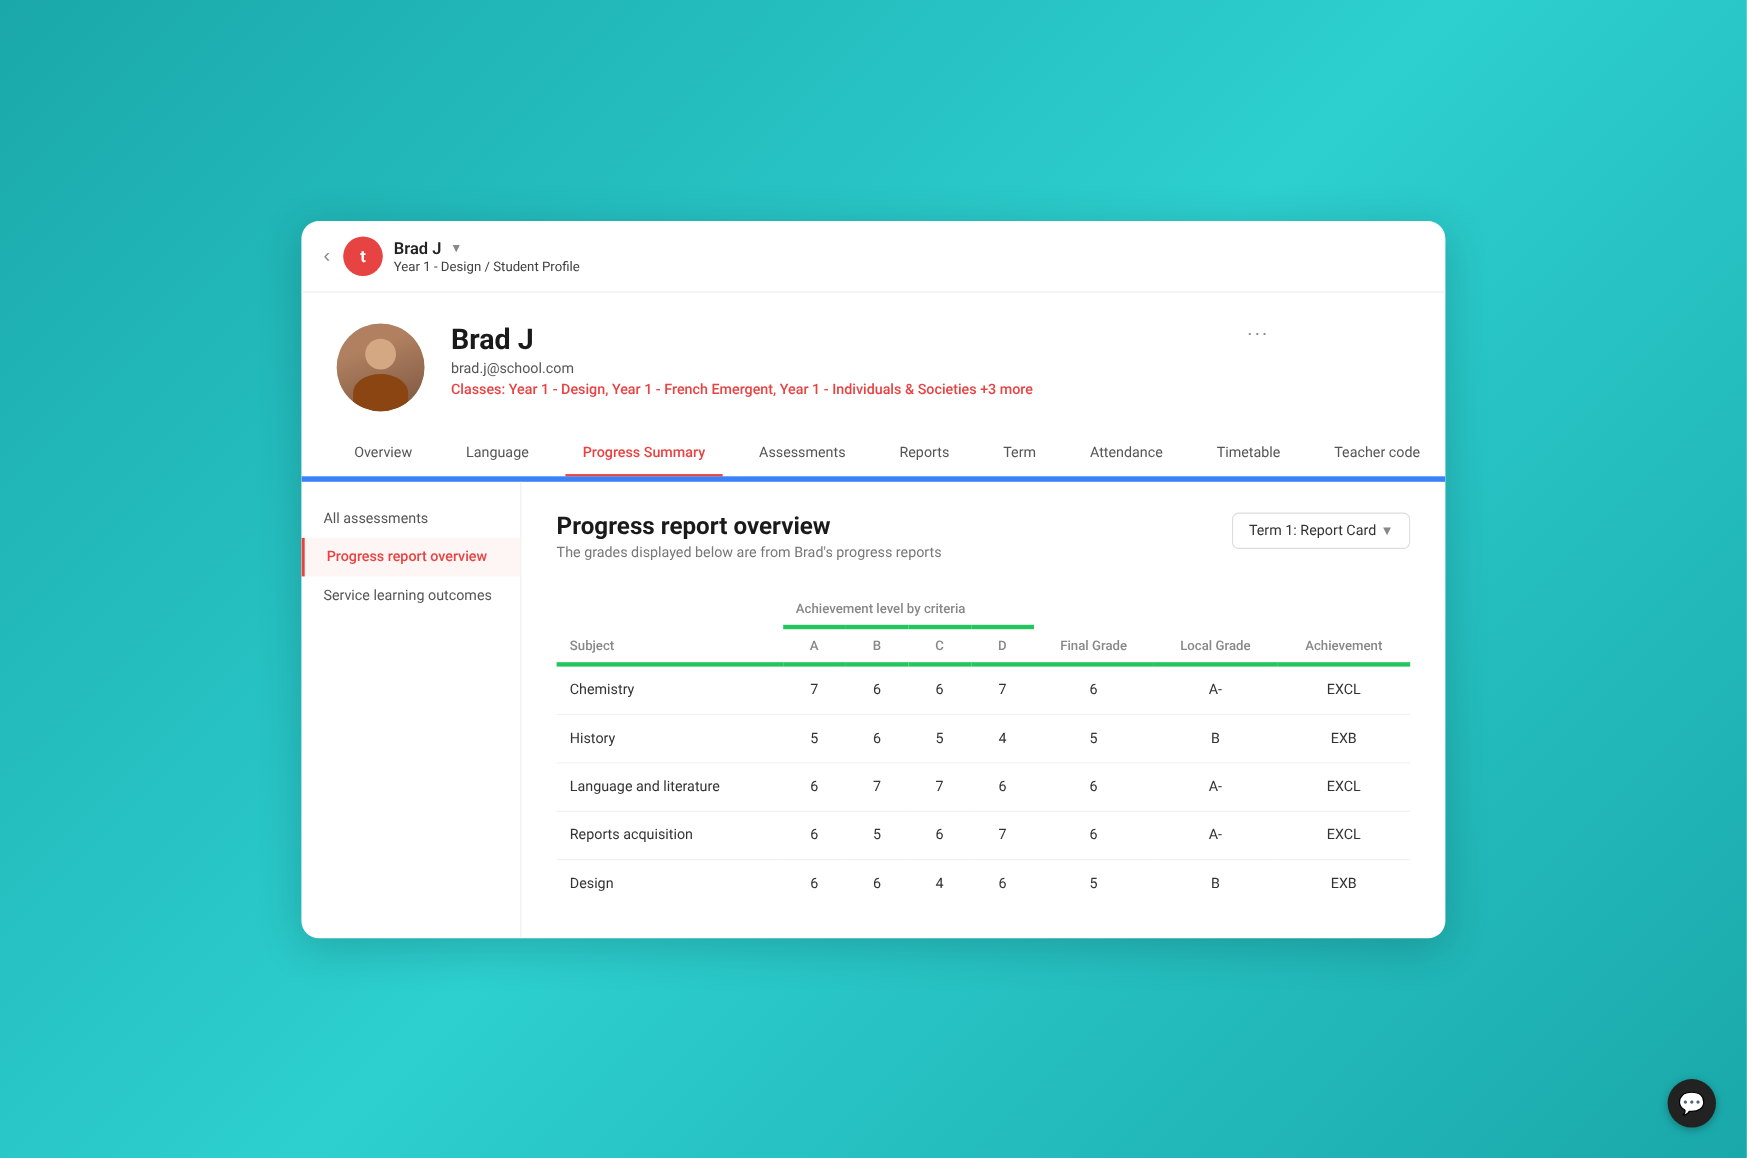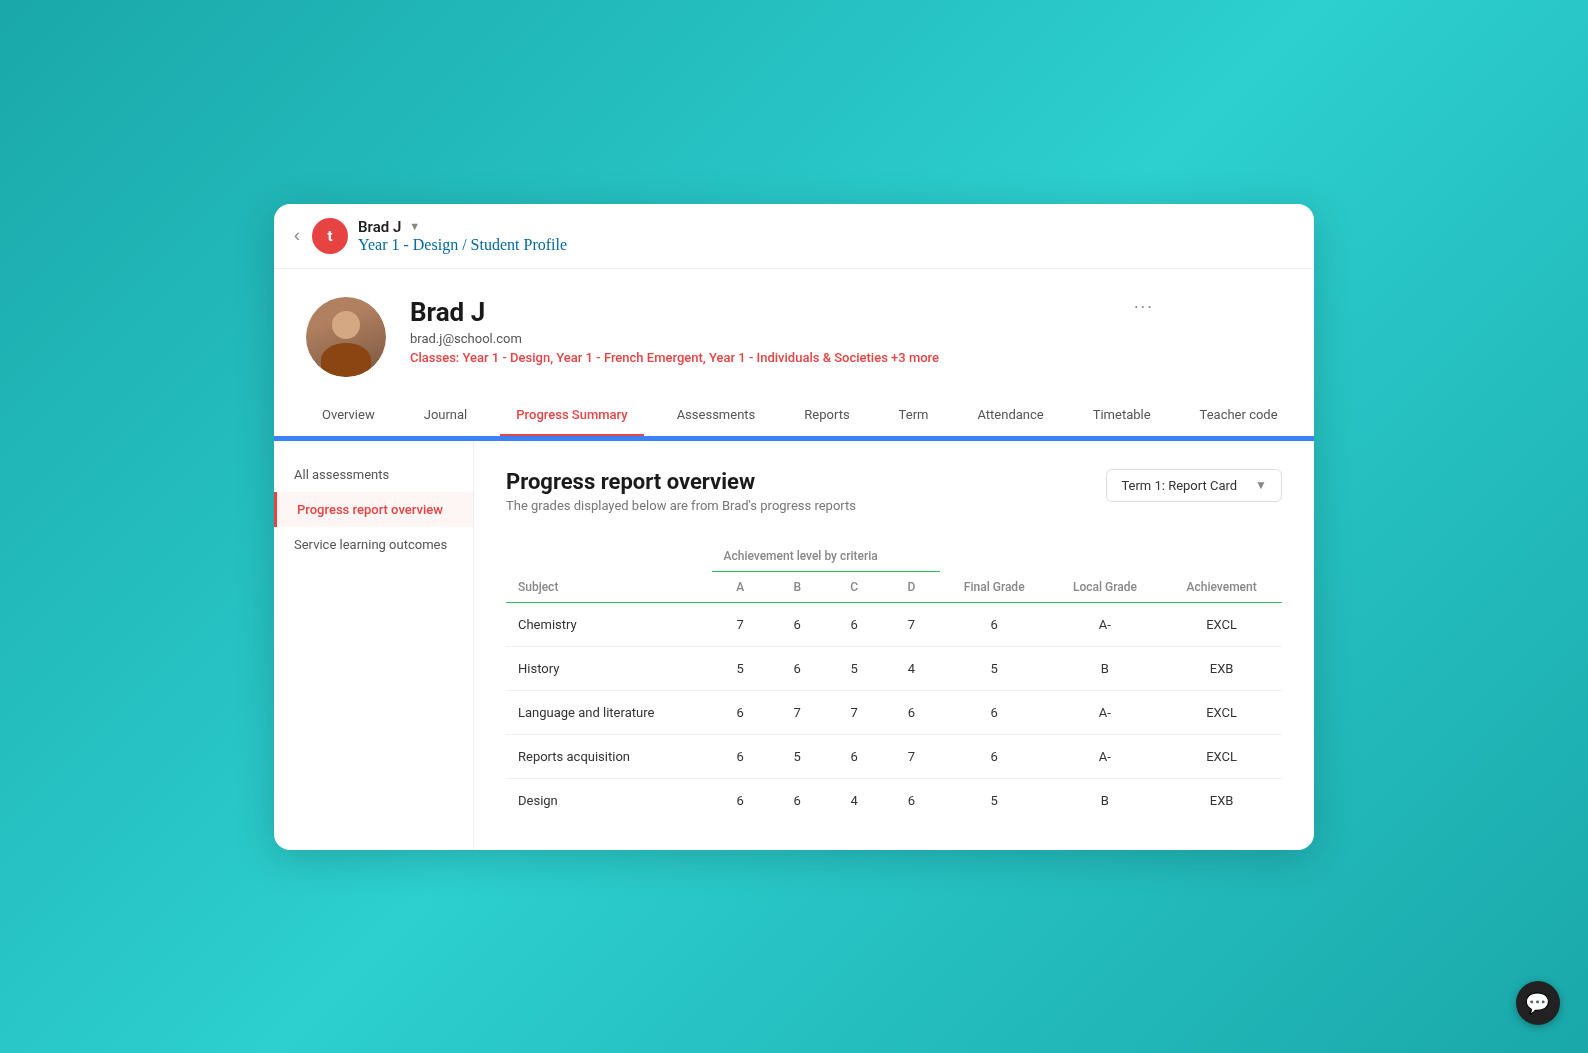--- a/index.html
+++ b/index.html
@@ -46,23 +46,22 @@
       font-weight: bold;
       font-size: 15px;
       margin-right: 10px;
     }
     .top-bar-title {
       font-size: 15px;
       font-weight: 600;
       color: #222;
     }
     .top-bar-subtitle {
-      font-size: 16px;
-      color: #0369a1;
-      font-family: Liberation Serif, serif;
+      font-size: 12px;
+      color: #404040;
     }
     .dropdown-arrow {
       margin-left: 4px;
       font-size: 11px;
       color: #888;
     }
     .profile-section {
       padding: 28px 32px 0 32px;
       display: flex;
       align-items: flex-start;
@@ -217,21 +216,21 @@
       color: #1a1a1a;
       margin-bottom: 4px;
     }
     .report-subtitle {
       font-size: 13px;
       color: #777;
     }
     .term-selector {
       display: flex;
       align-items: center;
-      gap: 18px;
+      gap: 4px;
       border: 1px solid #ddd;
       border-radius: 6px;
       padding: 8px 14px;
       font-size: 13px;
       color: #333;
       cursor: pointer;
       background: #fff;
     }
     .term-selector .arrow {
       color: #888;
@@ -241,21 +240,21 @@
     .grades-table {
       width: 100%;
       border-collapse: collapse;
     }
     .grades-table th {
       font-size: 12px;
       color: #888;
       font-weight: 500;
       padding: 8px 12px;
       text-align: left;
-      border-bottom: 1px solid #22c55e;
+      border-bottom: 4px solid #22c55e;
     }
     .grades-table th.center {
       text-align: center;
     }
     .criteria-header {
       text-align: center;
       font-size: 12px;
       color: #888;
       font-weight: 500;
     }
@@ -320,21 +319,21 @@
       <div class="profile-classes">
         <span>Classes: Year 1 - Design, Year 1 - French Emergent, Year 1 - Individuals &amp; Societies</span>
         <span>+3 more</span>
       </div>
     </div>
     <span class="more-btn">···</span>
   </div>
 
   <div class="tabs-bar" id="tabs-container">
       <div class="tab">Overview</div>
-      <div class="tab">Journal</div>
+      <div class="tab">Language</div>
       <div class="tab active">Progress Summary</div>
       <div class="tab">Assessments</div>
       <div class="tab">Reports</div>
       <div class="tab">Term</div>
       <div class="tab">Attendance</div>
       <div class="tab">Timetable</div>
       <div class="tab">Teacher code</div>
       <div class="tab">Other info</div>
       <div class="tab">Student files</div>
     </div>

